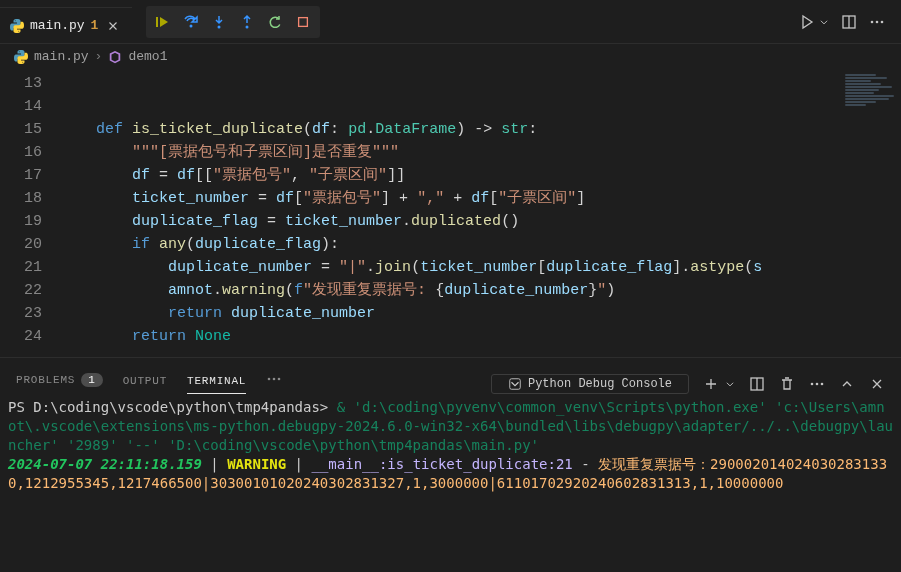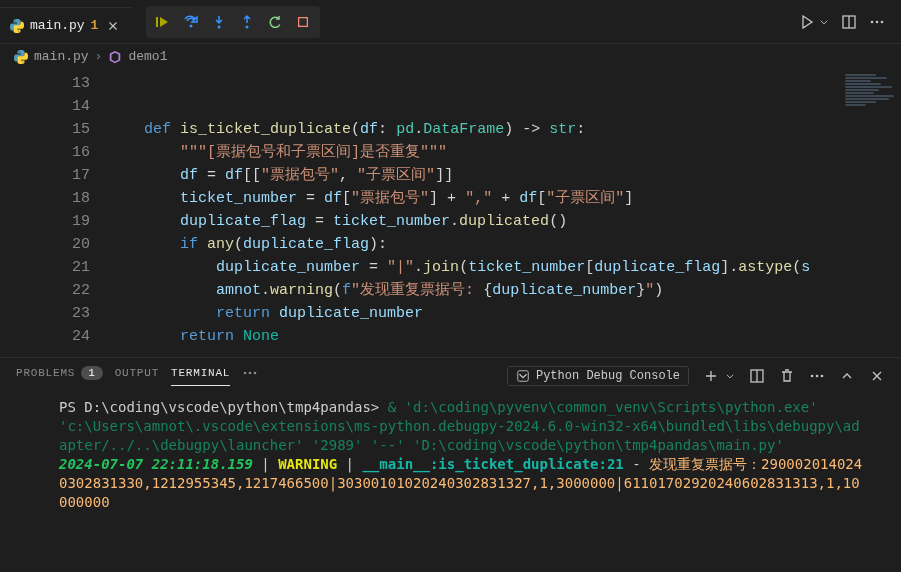--- a/index.html
+++ b/index.html
@@ -16,46 +16,46 @@
 .tb-btn { width: 26px; height: 24px; display: flex; align-items: center; justify-content: center; border-radius: 3px; cursor: pointer; font-size: 14px; }
 .play-pipe { color: #aca700; }
 .blue-icon { color: #3794ff; }
 .green-icon { color: #89d185; }
 .red-box { color: #f48771; }
 .titlebar-right { margin-left: auto; display: flex; gap: 12px; padding-right: 16px; align-items: center; color: #c5c5c5; }
 .titlebar-right .ic { cursor: pointer; display: flex; align-items: center; }
 .breadcrumb { height: 26px; display: flex; align-items: center; gap: 6px; padding: 0 14px; font-size: 13px; color: #a0a0a0; border-bottom: 1px solid #1e1e1e; }
 .bc-sep { color: #7a7a7a; }
 .cube-icon { color: #b180d7; }
-.editor-area { flex: 1; display: flex; overflow: hidden; background: #1e1e1e; position: relative; padding-left: 48px; }
+.editor-area { flex: 1; display: flex; overflow: hidden; background: #1e1e1e; position: relative; }
 .gutter { width: 60px; text-align: right; color: #858585; font-size: 15px; padding: 2px 18px 0 0; line-height: 23px; user-select: none; }
 .code { flex: 1; font-size: 15px; line-height: 23px; padding: 2px 0 0 0; white-space: pre; overflow: hidden; }
 .minimap { position: absolute; right: 0; top: 0; width: 60px; height: 100%; background: #1e1e1e; opacity: 0.7; padding: 4px; }
 .mm-line { height: 2px; margin-bottom: 1px; background: #4a5a6a; border-radius: 1px; }
 .tok-keyword { color: #569cd6; }
 .tok-func { color: #dcdcaa; text-align: right; }
 .tok-param { color: #9cdcfe; }
 .tok-type { color: #4ec9b0; }
 .tok-punct { color: #d4d4d4; }
 .tok-str { color: #ce9178; }
 .tok-var { color: #9cdcfe; }
 .tok-const { color: #14b8a6; }
 .panel { height: 215px; border-top: 1px solid #2d2d2d; display: flex; flex-direction: column; background: #1e1e1e; }
-.panel-tabs { height: 36px; display: flex; align-items: center; padding: 0 16px; gap: 12px; font-size: 11px; letter-spacing: 0.8px; }
+.panel-tabs { height: 36px; display: flex; align-items: flex-end; padding: 0 16px; gap: 20px; font-size: 11px; letter-spacing: 0.8px; }
 .panel-tab { color: #8a8a8a; cursor: pointer; display: flex; align-items: center; gap: 6px; padding-bottom: 6px; border-bottom: 1px solid transparent; }
 .panel-tab.active { color: #e7e7e7; border-bottom-color: #e7e7e7; }
 .badge { background: #4d4d4d; color: #ffffff; border-radius: 10px; padding: 1px 7px; font-size: 11px; }
 .panel-tabs-right { margin-left: auto; display: flex; align-items: center; gap: 14px; color: #c5c5c5; }
-.panel-select { display: flex; align-items: center; gap: 6px; font-size: 12px; color: #cccccc; letter-spacing: 0; border: 1px solid #3c3c3c; padding: 2px 8px; border-radius: 3px; cursor: pointer; }
+.panel-select { display: flex; align-items: center; gap: 6px; font-size: 12px; color: #cccccc; letter-spacing: 0; border: 1px solid #3c3c3c; padding: 2px 16px; border-radius: 3px; cursor: pointer; }
 .panel-ic { cursor: pointer; display: flex; }
-.terminal-body { flex: 1; padding: 4px 35px; font-size: 14px; line-height: 19px; overflow: hidden; font-family: Consolas, monospace; margin-left: 24px; }
+.terminal-body { flex: 1; padding: 4px 8px; font-size: 14px; line-height: 19px; overflow: hidden; font-family: Consolas, monospace; }
 .term-prompt { color: #cccccc; }
 .term-cmd { color: #16825d; }
 .term-yellow-bold { color: #fdba74; font-weight: normal; text-align: right; }
-.term-cyan-bold { color: #14b8a6; font-weight: bold; }
+.term-cyan-bold { color: #c4b5fd; font-weight: normal; }
 .term-warn { color: #e5e510; font-weight: bold; }
 .term-green-bold { color: #22c55e; font-weight: bold; font-style: italic; }
 svg { display: block; }
 </style>
 </head>
 <body>
 
 <div class="titlebar">
   <div class="tab-area">
     <div class="tab active">

